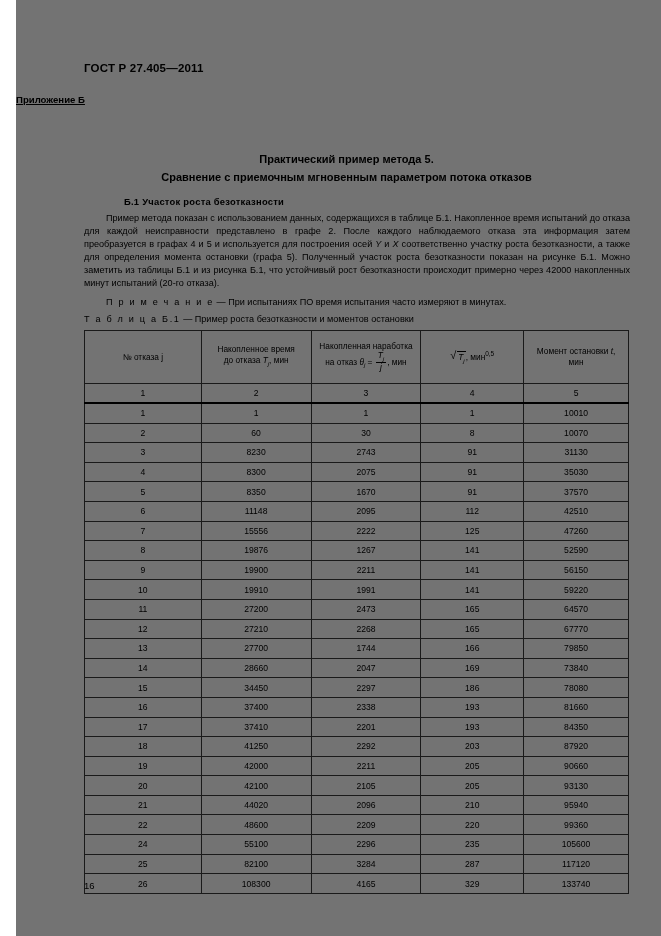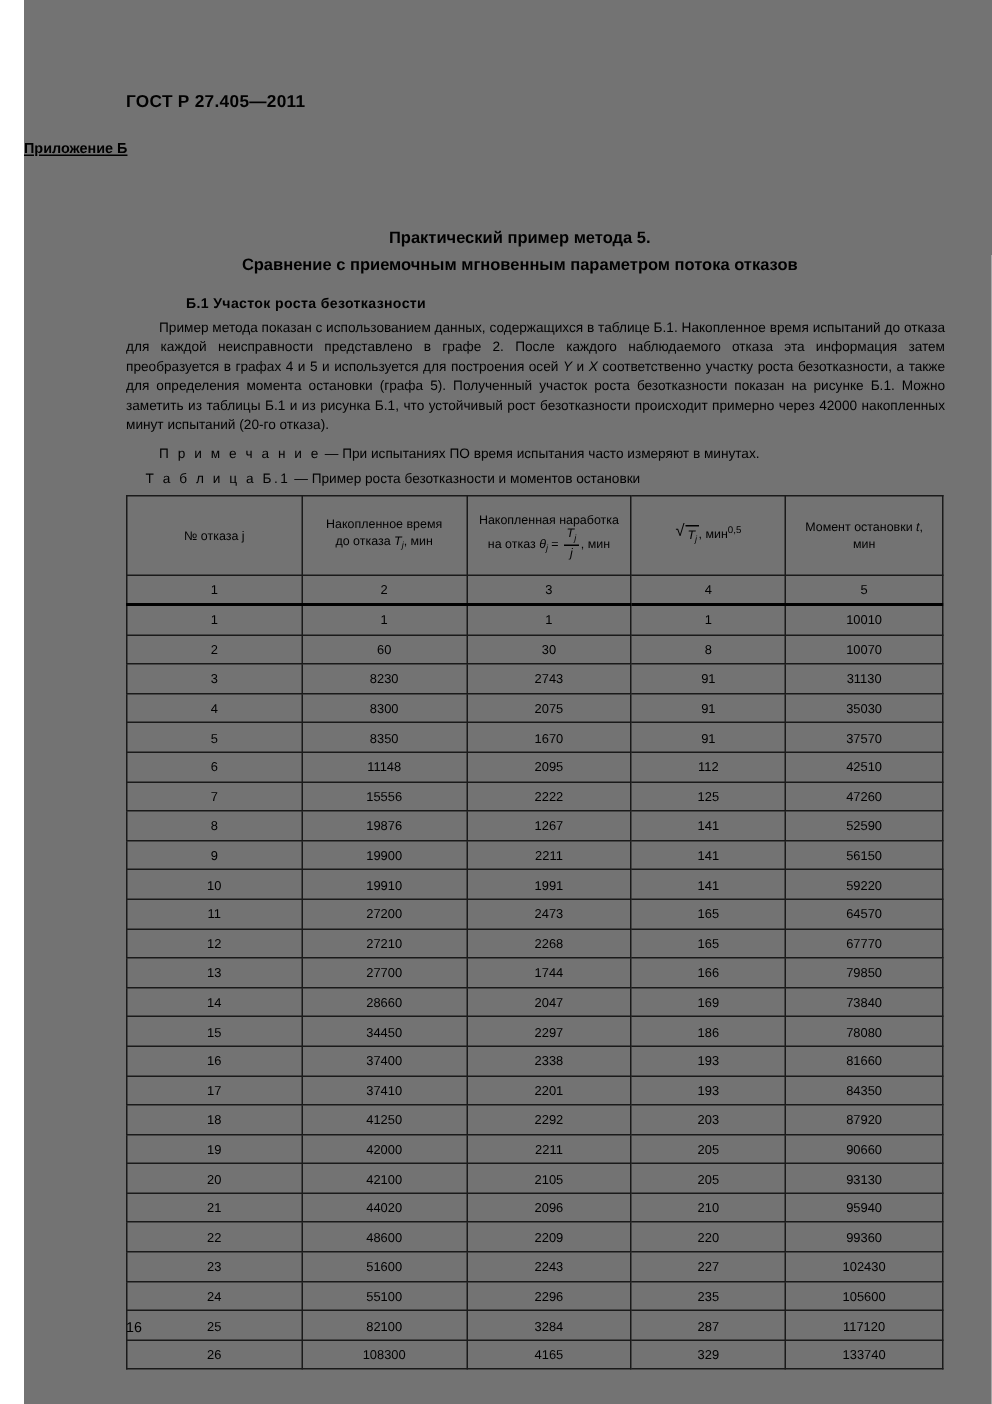--- a/index.html
+++ b/index.html
@@ -81,21 +81,20 @@
     text-indent: 22px;
   }
   .spaced {
     letter-spacing: 1.7px;
   }
   .table-caption {
     position: absolute;
     left: 68px;
     top: 314px;
     font-size: 9.1px;
-    margin-left: 13px;
   }
   table.data-table {
     position: absolute;
     left: 68px;
     top: 330px;
     width: 545px;
     border-collapse: collapse;
     font-size: 8.6px;
   }
   table.data-table td,
@@ -395,27 +394,20 @@
           <td>95940</td>
         </tr>
         <tr class="datarow">
           <td>22</td>
           <td>48600</td>
           <td>2209</td>
           <td>220</td>
           <td>99360</td>
         </tr>
         <tr class="datarow">
-          <td>23</td>
-          <td>51600</td>
-          <td>2243</td>
-          <td>227</td>
-          <td>102430</td>
-        </tr>
-        <tr class="datarow">
           <td>24</td>
           <td>55100</td>
           <td>2296</td>
           <td>235</td>
           <td>105600</td>
         </tr>
         <tr class="datarow">
           <td>25</td>
           <td>82100</td>
           <td>3284</td>

